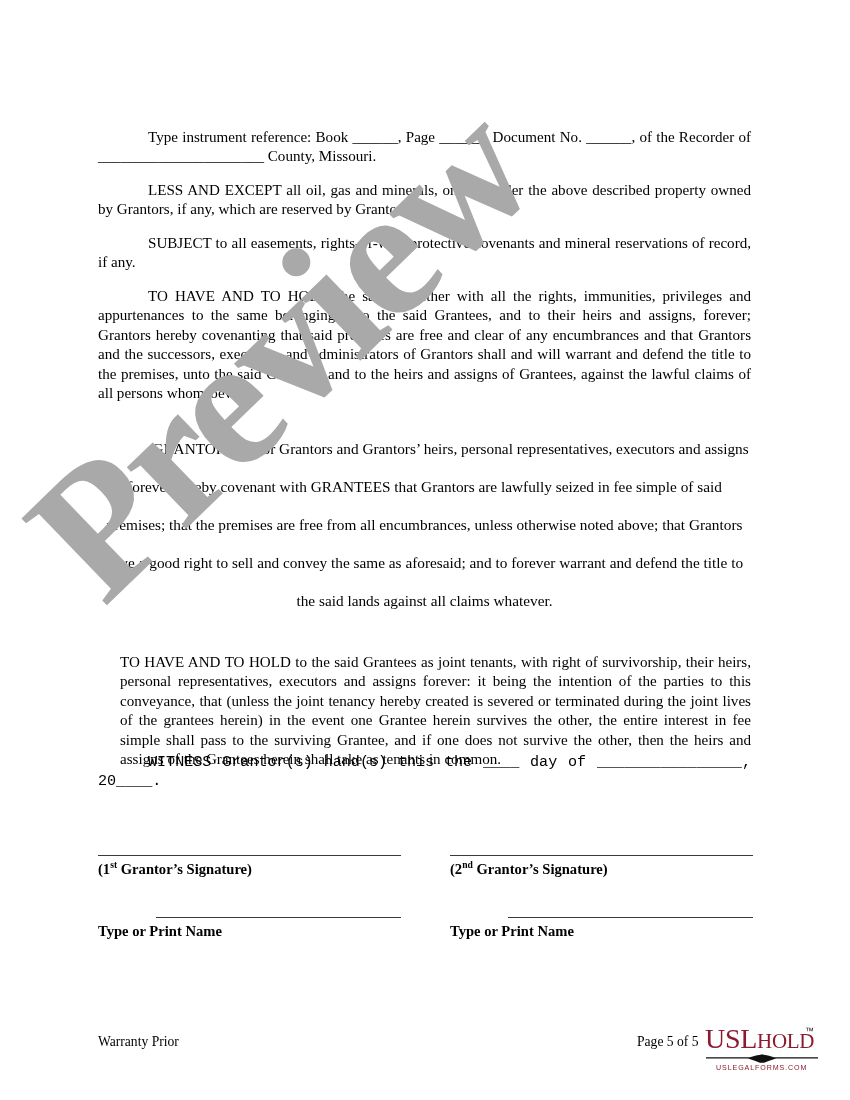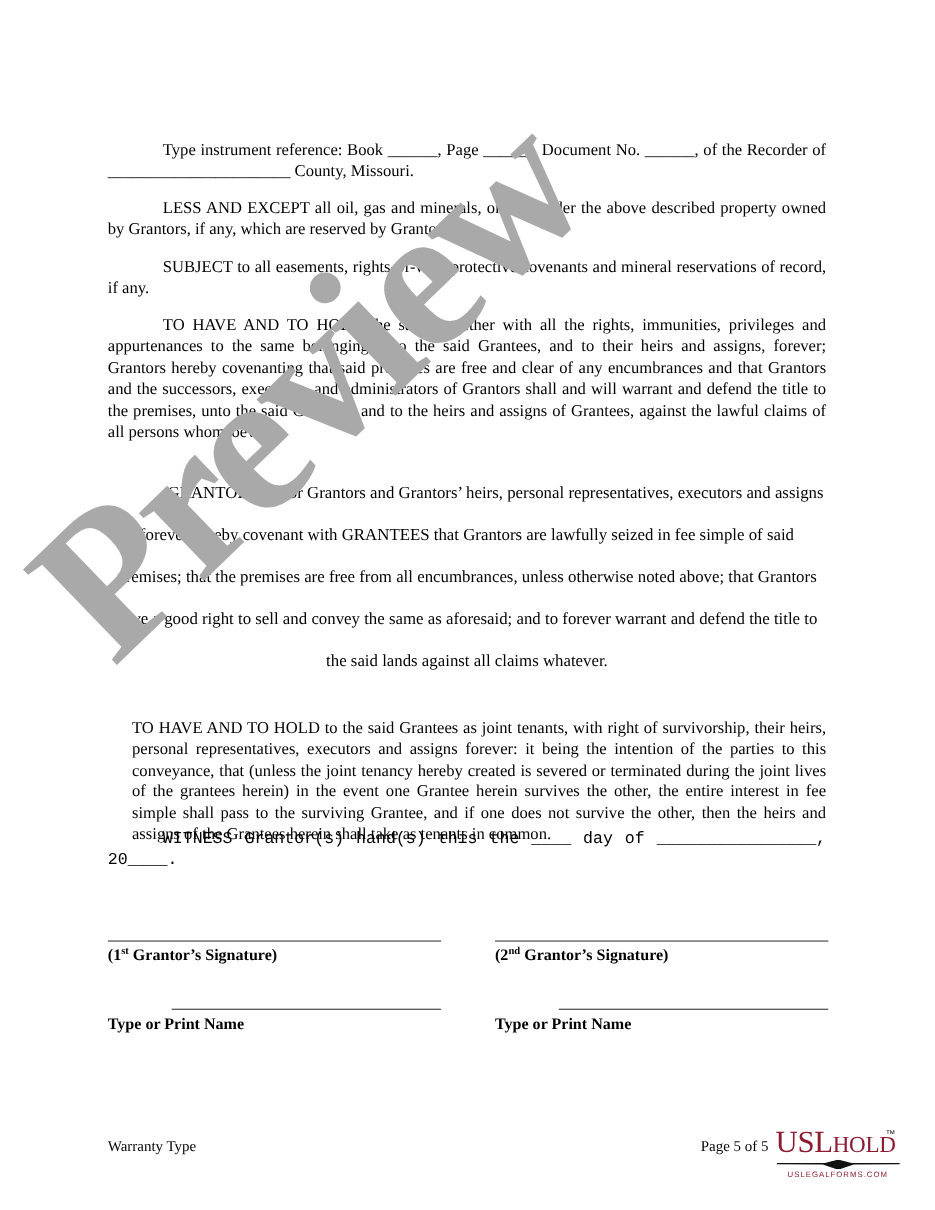--- a/index.html
+++ b/index.html
@@ -250,21 +250,21 @@
       </div>
       <div class="sig-col right">
         <div class="rule-indent"></div>
         <div class="sig-label">Type or Print Name</div>
       </div>
     </div>
 
   </div>
 
   <div id="footer">
-    <div id="footer-left">Warranty Type</div>
+    <div id="footer-left">Warranty Prior</div>
     <div id="footer-page">Page 5 of 5</div>
 
     <div id="logo">
       <div id="logo-word"><span>US</span><span>L</span><span class="small">HOLD</span></div>
       <div id="logo-tm">™</div>
       <svg id="logo-swoosh" viewBox="0 0 112 11">
         <path d="M0 3.2 L44 3.2 L50 1.6 L56 0.4 L62 1.6 L68 3.2 L112 3.2 L112 4.4 L70 4.6 L64 6.6 L58 8.8 L54 8.8 L48 6.6 L42 4.6 L0 4.4 Z" fill="#111111"></path>
         <ellipse cx="56" cy="4.3" rx="5.4" ry="3.6" fill="#111111"></ellipse>
       </svg>
       <div id="logo-sub">USLEGALFORMS.COM</div>

